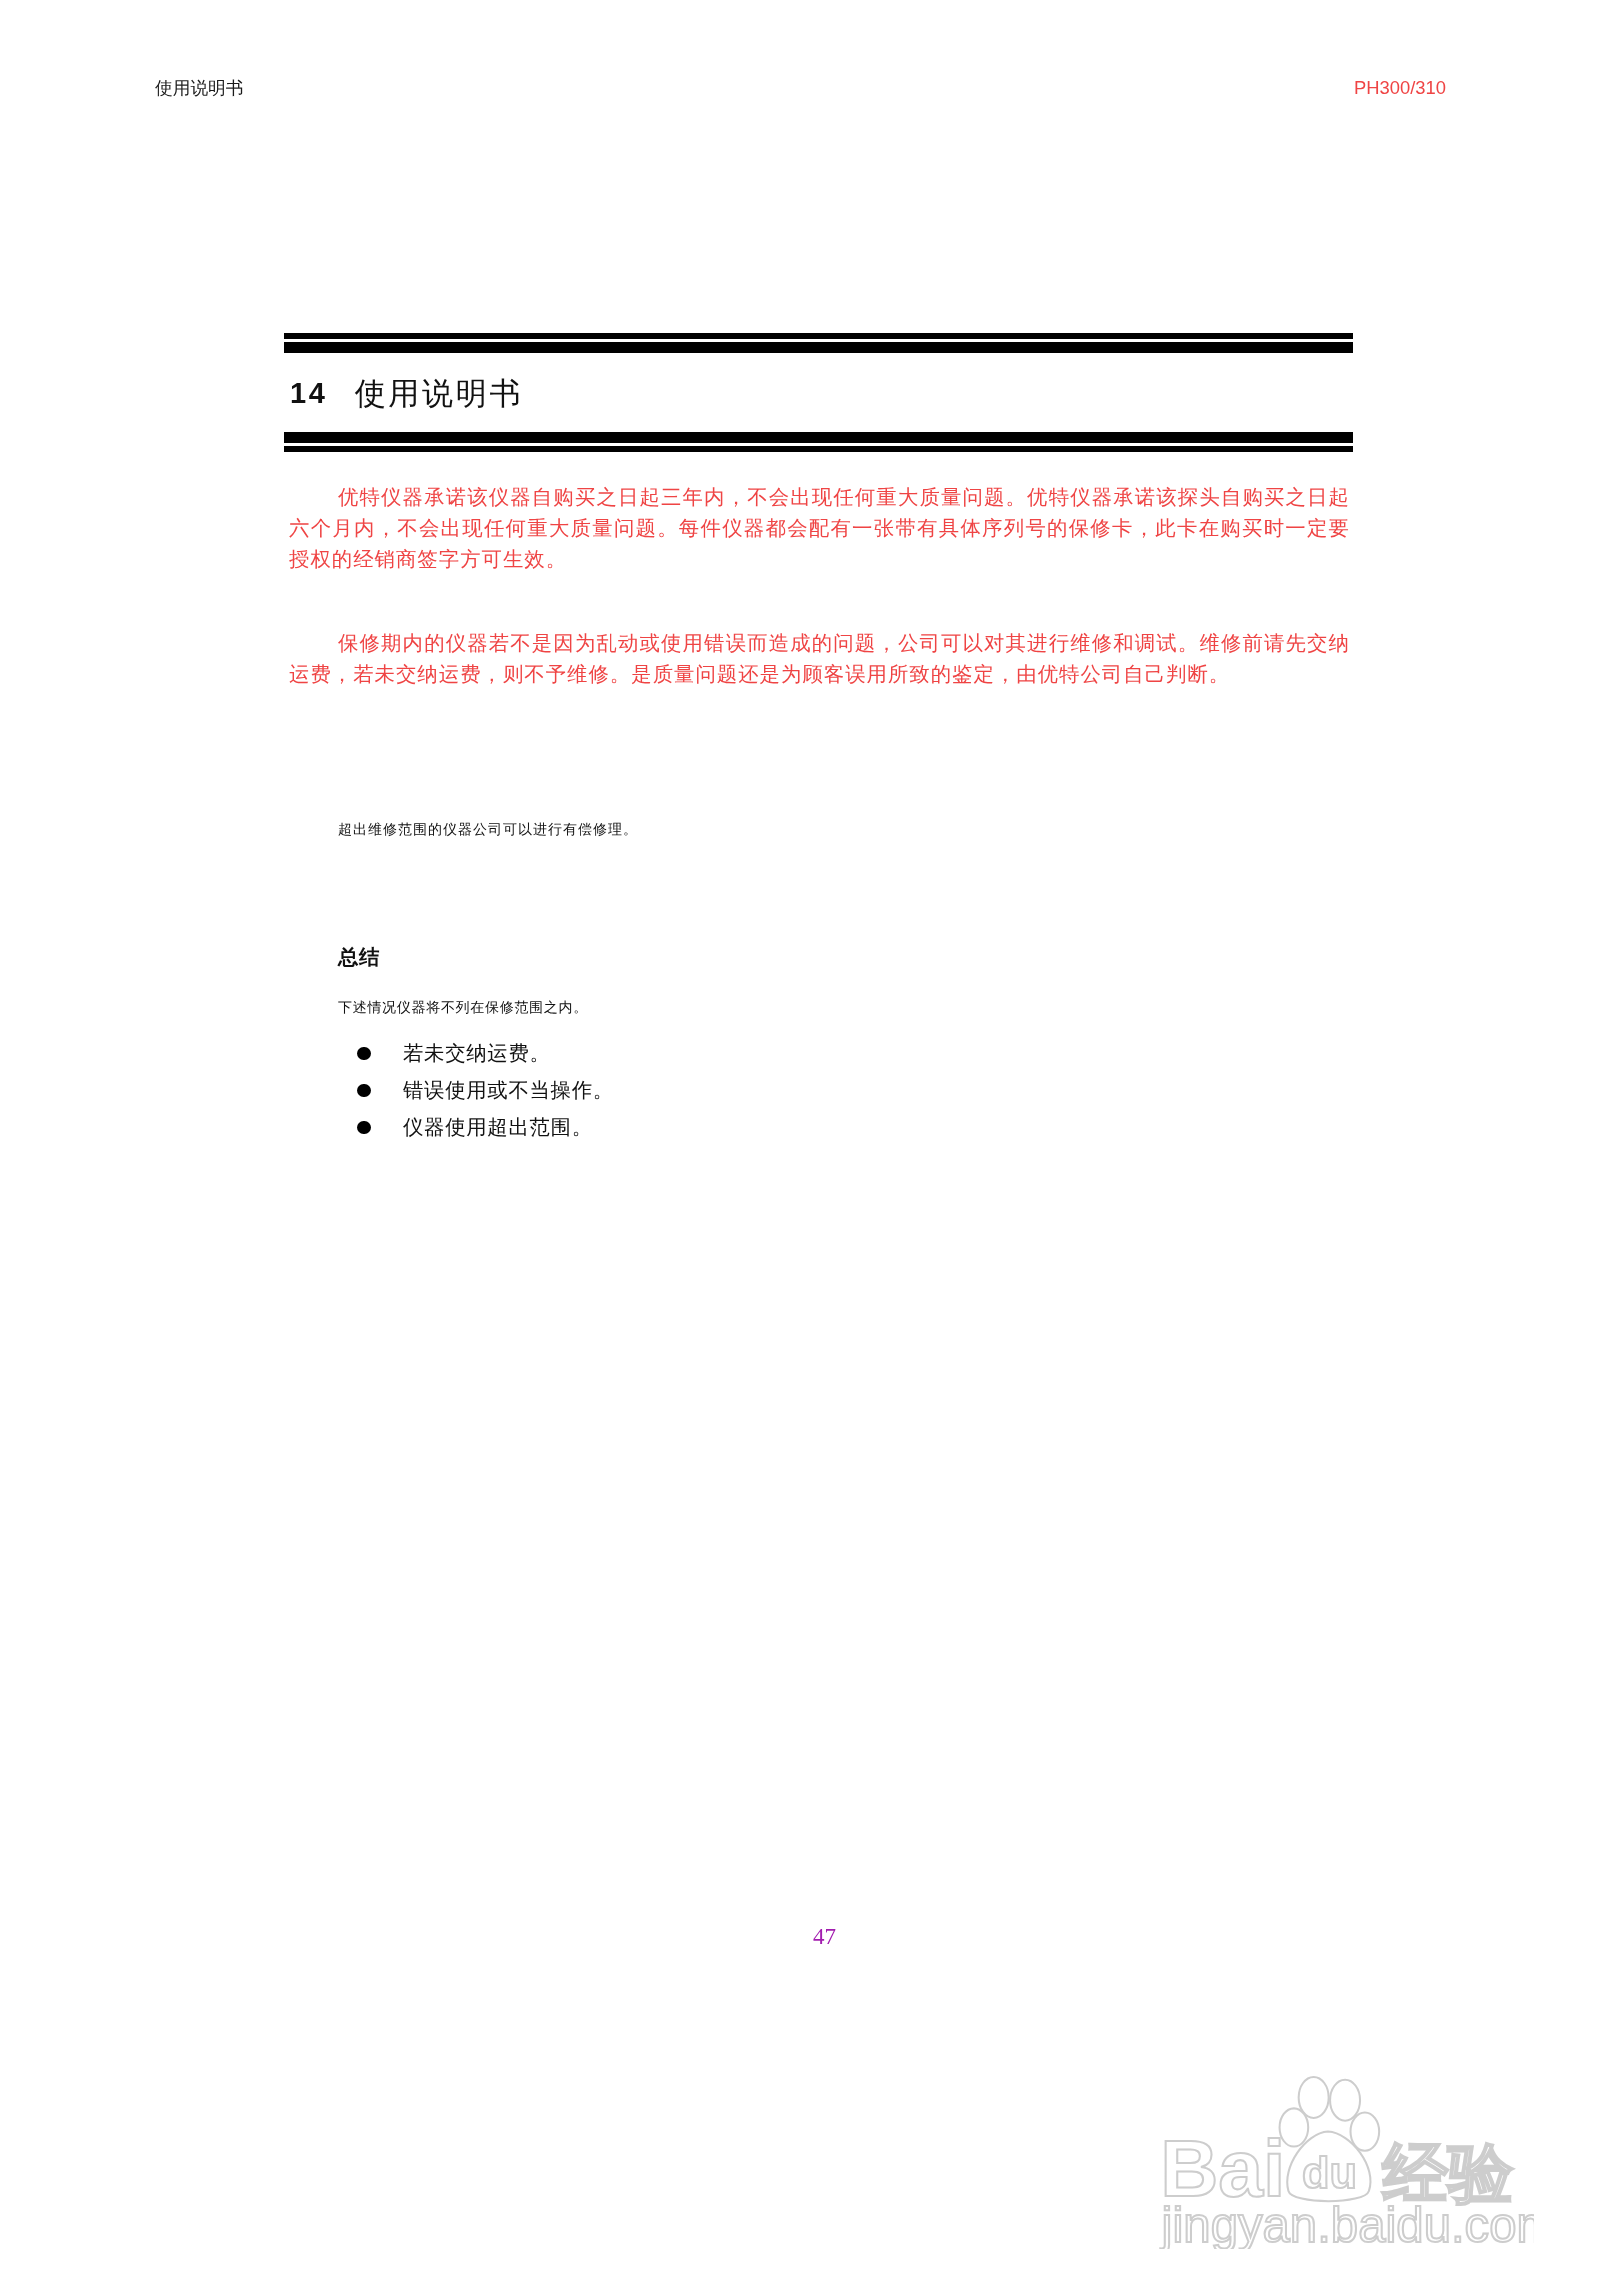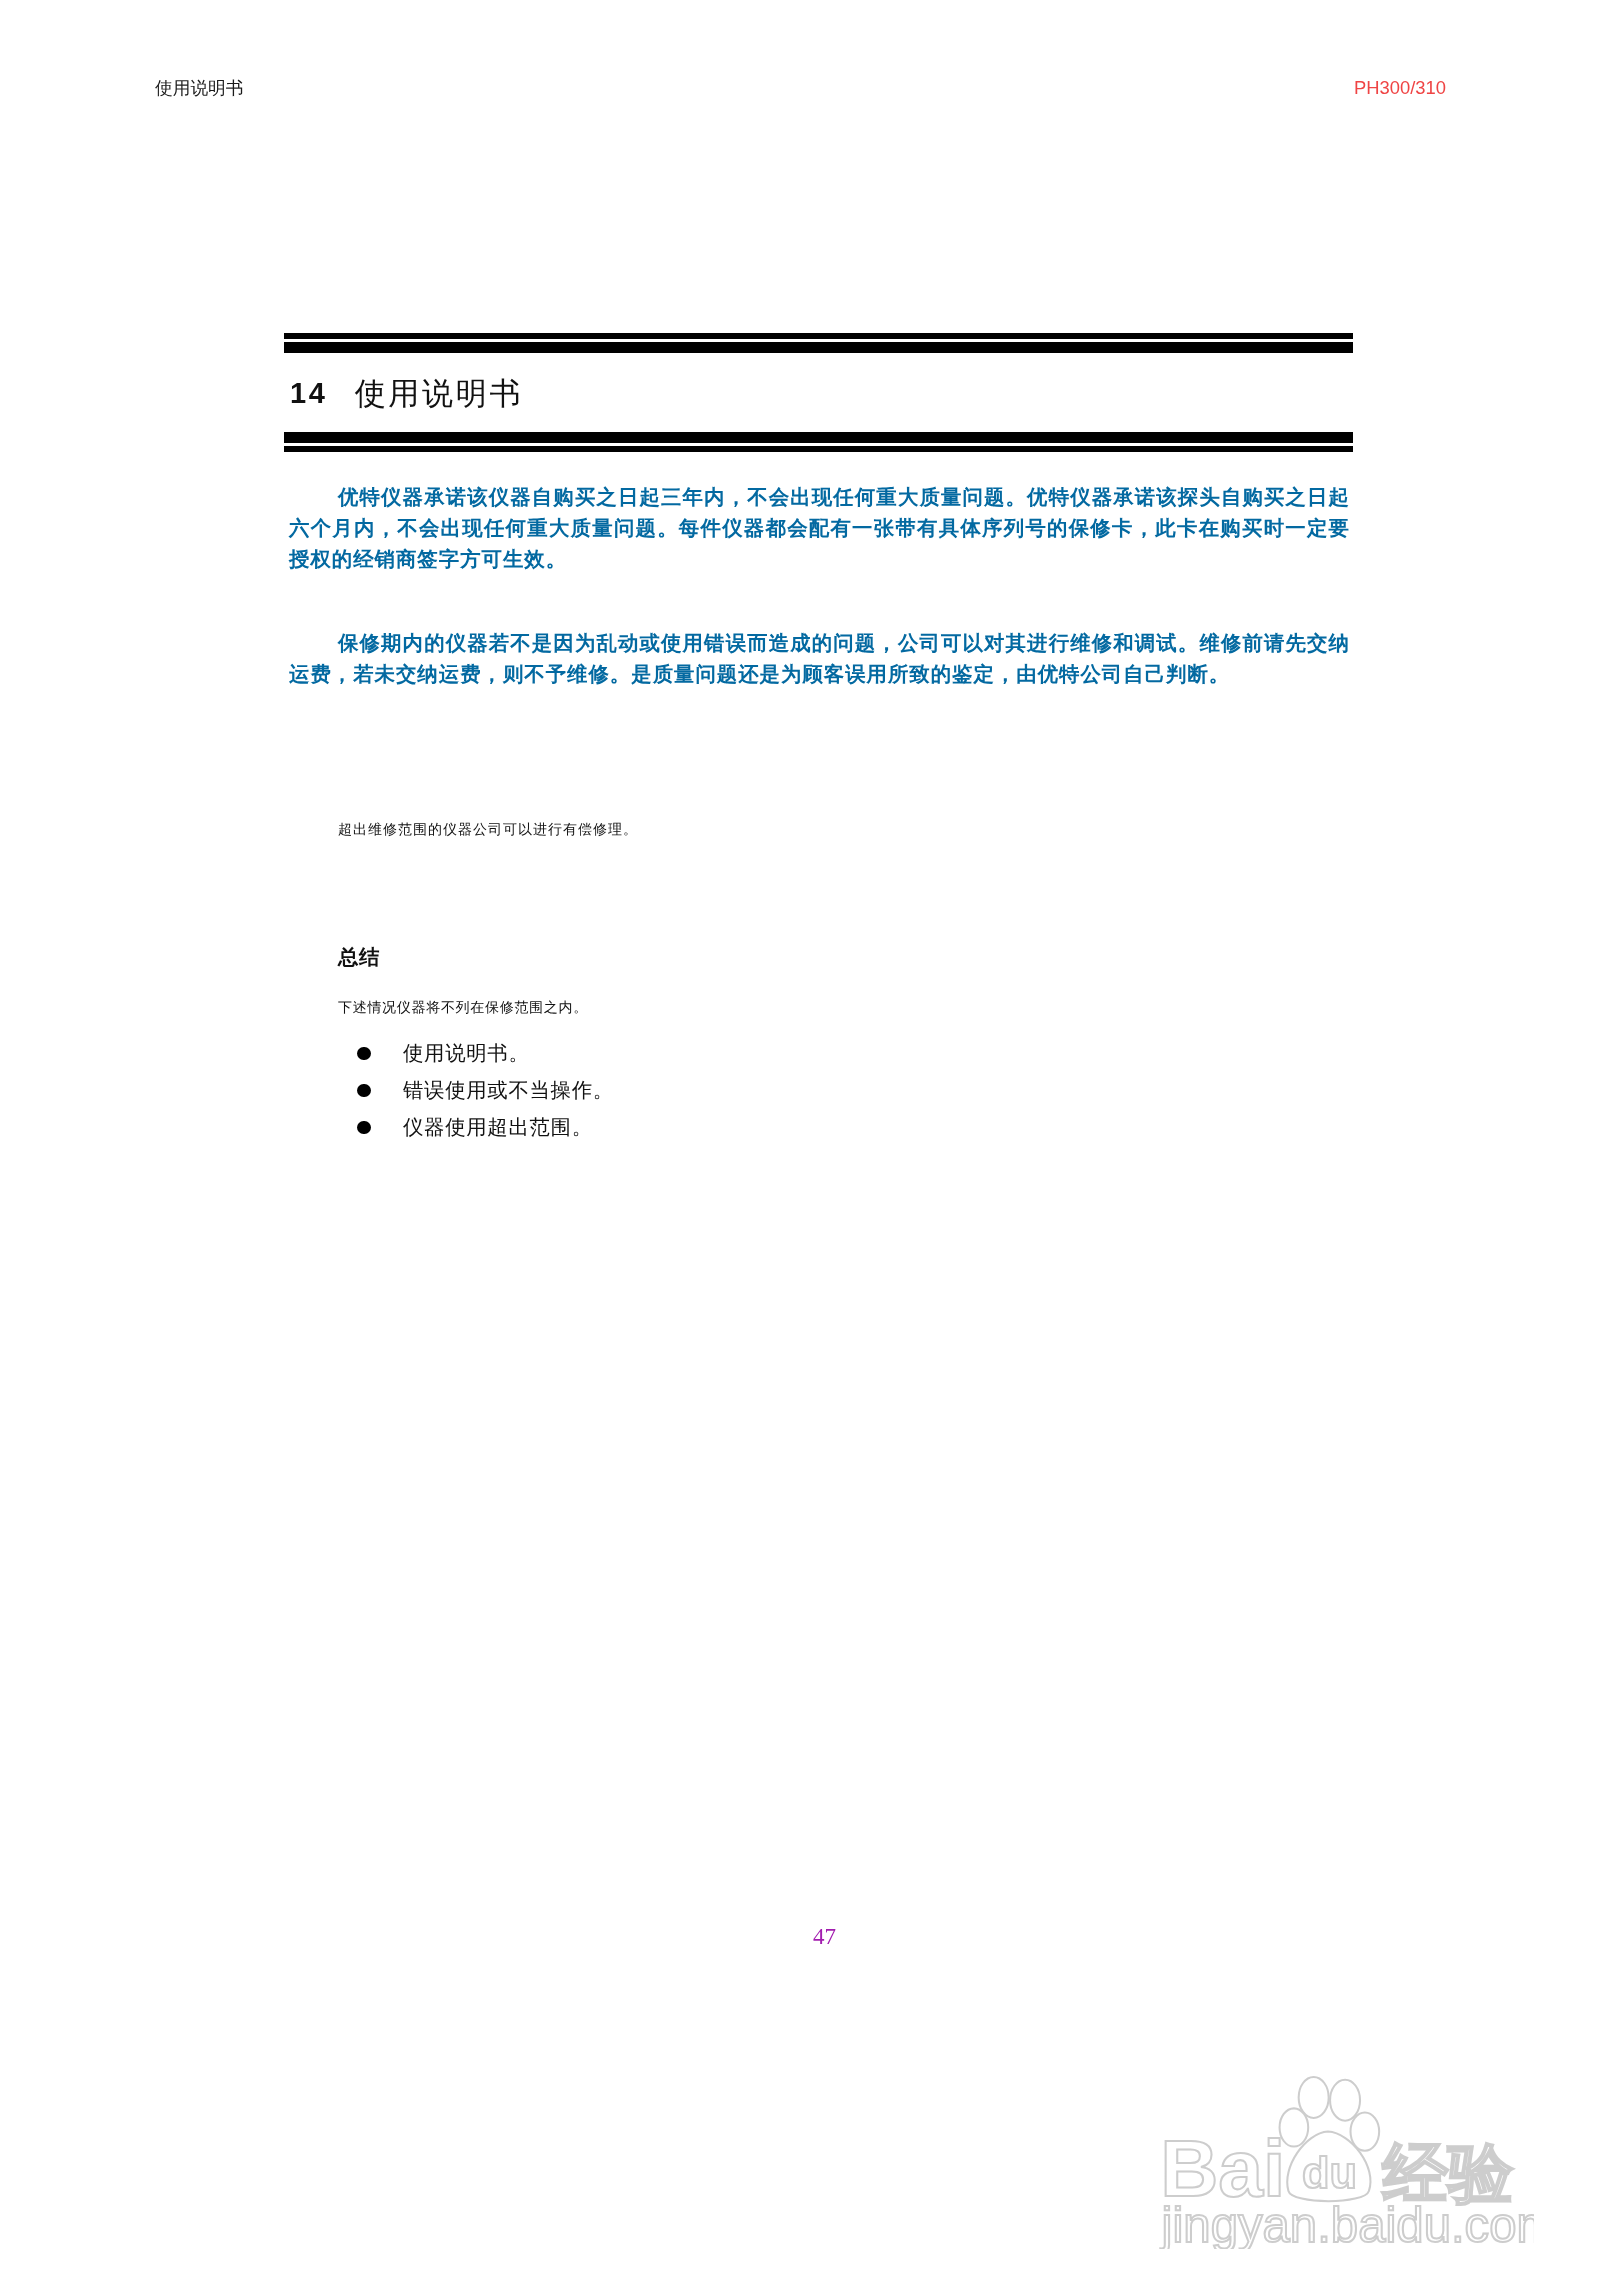--- a/index.html
+++ b/index.html
@@ -58,22 +58,21 @@
     .para {
       position: absolute;
       left: 289px;
       width: 1061px;
       font-family: "DejaVu Serif", "Liberation Serif", serif;
       font-size: 20.4px;
       line-height: 31px;
       letter-spacing: 1px;
       text-align: justify;
       text-indent: 49px;
-      color: #0369a1;
-      font-weight: bold;
+      color: #ef4444;
     }
     .para.p1 { top: 482px; }
     .para.p2 { top: 628px; }
 
     .para-line {
       position: absolute;
       left: 338px;
       font-family: "DejaVu Serif", "Liberation Serif", serif;
       font-size: 14px;
       line-height: 31px;
@@ -166,21 +165,21 @@
 
 <p class="para p1" style="margin:0">优特仪器承诺该仪器自购买之日起三年内，不会出现任何重大质量问题。优特仪器承诺该探头自购买之日起六个月内，不会出现任何重大质量问题。每件仪器都会配有一张带有具体序列号的保修卡，此卡在购买时一定要授权的经销商签字方可生效。</p>
 <p class="para p2" style="margin:0">保修期内的仪器若不是因为乱动或使用错误而造成的问题，公司可以对其进行维修和调试。维修前请先交纳运费，若未交纳运费，则不予维修。是质量问题还是为顾客误用所致的鉴定，由优特公司自己判断。</p>
 <div class="para-line p3">超出维修范围的仪器公司可以进行有偿修理。</div>
 
 <div class="summary-heading">总结</div>
 <div class="summary-intro">下述情况仪器将不列在保修范围之内。</div>
 <ul class="bullet-list">
   <li class="bullet-item">
     <span class="bullet-dot"></span>
-    <span class="bullet-text">使用说明书。</span>
+    <span class="bullet-text">若未交纳运费。</span>
   </li>
   <li class="bullet-item">
     <span class="bullet-dot"></span>
     <span class="bullet-text">错误使用或不当操作。</span>
   </li>
   <li class="bullet-item">
     <span class="bullet-dot"></span>
     <span class="bullet-text">仪器使用超出范围。</span>
   </li>
 </ul>

